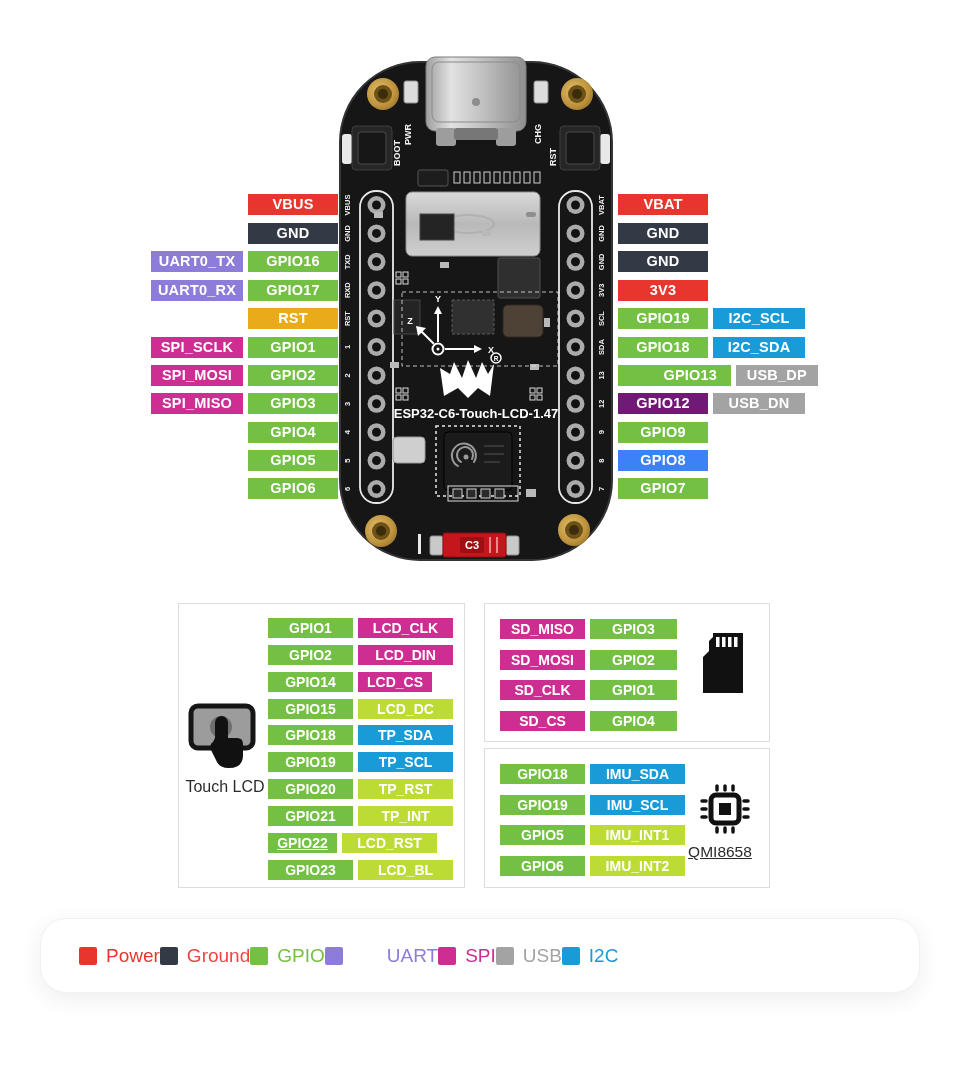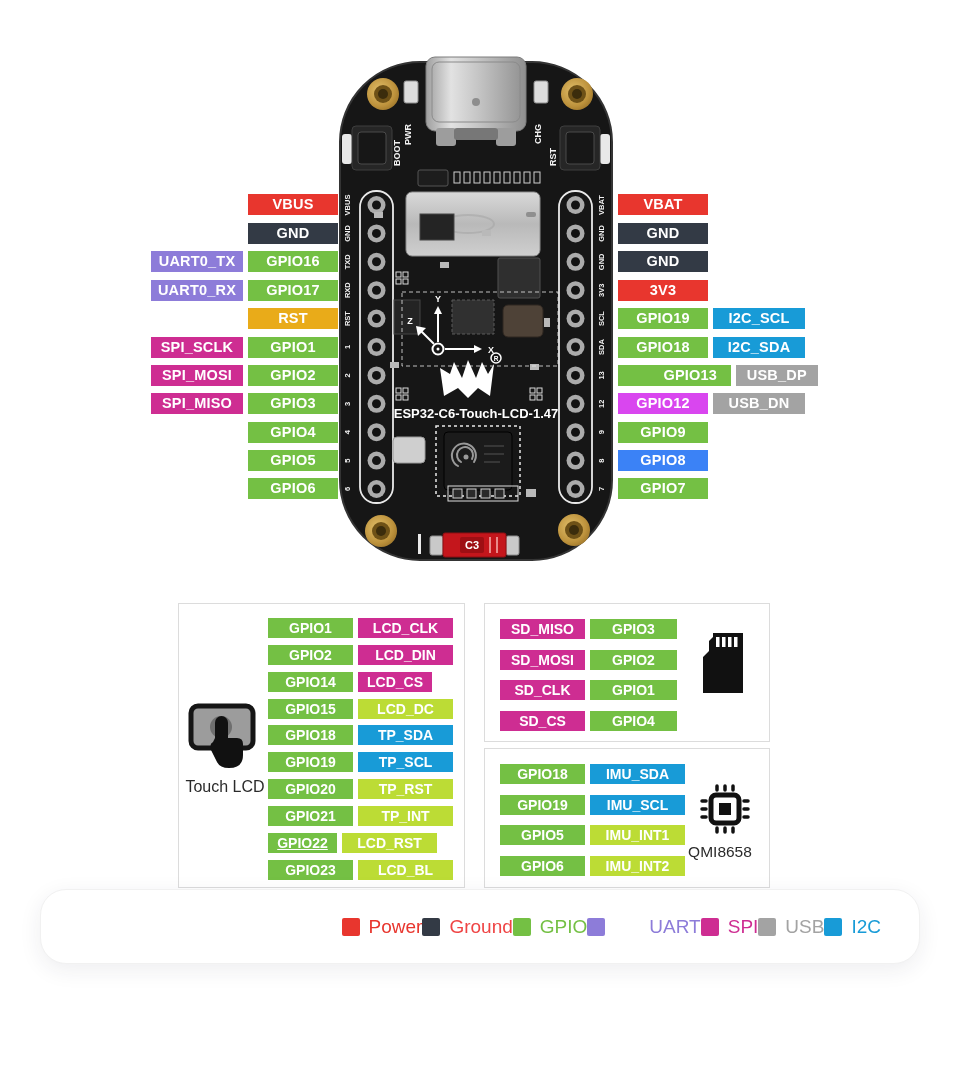--- a/index.html
+++ b/index.html
@@ -13,23 +13,23 @@
        font-size:14.5px;font-weight:bold;letter-spacing:.2px;white-space:nowrap;}
   .pin.inner{width:90px;}
   .pin.outer{width:92px;}
   
   .abox{position:absolute;background:#fff;border:1px solid #dcdcdc;}
   .abox .prow2{position:absolute;display:flex;gap:5px;height:20px;}
   .pin2{display:block;height:20px;line-height:20px;text-align:center;color:#fff;
         font-size:14px;font-weight:bold;white-space:nowrap;}
   .caption{position:absolute;color:#2b2b2b;font-size:16px;text-align:center;}
   
-  .legend{position:absolute;left:40px;top:889px;width:880px;height:75px;background:#fff;
+  .legend{position:absolute;left:40px;top:918px;width:880px;height:75px;background:#fff;
           border:1px solid #f1f1f1;border-radius:26px;display:flex;align-items:center;
-          justify-content:flex-end;padding:0 38px;box-sizing:border-box;
+          justify-content:flex-start;padding:0 38px;box-sizing:border-box;
           box-shadow:0 6px 22px rgba(40,40,60,.08);}
   .legend-item{display:flex;align-items:center;gap:9px;}
   .sw{width:18px;height:18px;border-radius:2px;display:inline-block;}
   .lg-label{font-size:19px;font-weight:normal;}
   svg{overflow:visible;display:block;}
   svg text{font-family:"Liberation Sans",sans-serif;}
 </style>
 </head>
 <body>
 
@@ -409,21 +409,21 @@
     </div>
   <div class="prow right" style="top:337px">
       <span class="pin inner" style="background: rgb(116, 192, 68);">GPIO18</span>
       <span class="pin outer" style="background: rgb(24, 155, 215);">I2C_SDA</span>
     </div>
   <div class="prow right" style="top:365px">
       <span class="pin inner" style="background: rgb(116, 192, 68); padding-left: 32px;">GPIO13</span>
       <span class="pin outer" style="background: rgb(163, 163, 163);">USB_DP</span>
     </div>
   <div class="prow right" style="top:393px">
-      <span class="pin inner" style="background: #d946ef;">GPIO12</span>
+      <span class="pin inner" style="background: #701a75;">GPIO12</span>
       <span class="pin outer" style="background: rgb(163, 163, 163);">USB_DN</span>
     </div>
   <div class="prow right" style="top:422px">
       <span class="pin inner" style="background: rgb(116, 192, 68);">GPIO9</span>
     </div>
   <div class="prow right" style="top:450px">
       <span class="pin inner" style="background: #3b82f6;">GPIO8</span>
     </div>
   <div class="prow right" style="top:478px">
       <span class="pin inner" style="background: rgb(116, 192, 68);">GPIO7</span>
@@ -542,21 +542,21 @@
             <line x1="36" y1="47" x2="36" y2="51"></line>
           <line x1="9" y1="20" x2="5" y2="20"></line>
             <line x1="9" y1="28" x2="5" y2="28"></line>
             <line x1="9" y1="36" x2="5" y2="36"></line>
           <line x1="47" y1="20" x2="51" y2="20"></line>
             <line x1="47" y1="28" x2="51" y2="28"></line>
             <line x1="47" y1="36" x2="51" y2="36"></line>
         </g>
       </svg>
     </div>
-    <div class="caption" style="left:186px;top:94px;width:98px;font-size:15.5px;">QMI8658</div>
+    <div class="caption" style="left:186px;top:94px;width:98px;font-size:15.5px;text-decoration:underline;">QMI8658</div>
   </div>
 
   <div class="legend">
     <div class="legend-item">
         <span class="sw" style="background: rgb(232, 54, 46);"></span>
         <span class="lg-label" style="color: rgb(232, 54, 46);">Power</span>
       </div>
     <div class="legend-item">
         <span class="sw" style="background: rgb(51, 58, 69);"></span>
         <span class="lg-label" style="color: #ef4444;">Ground</span>

